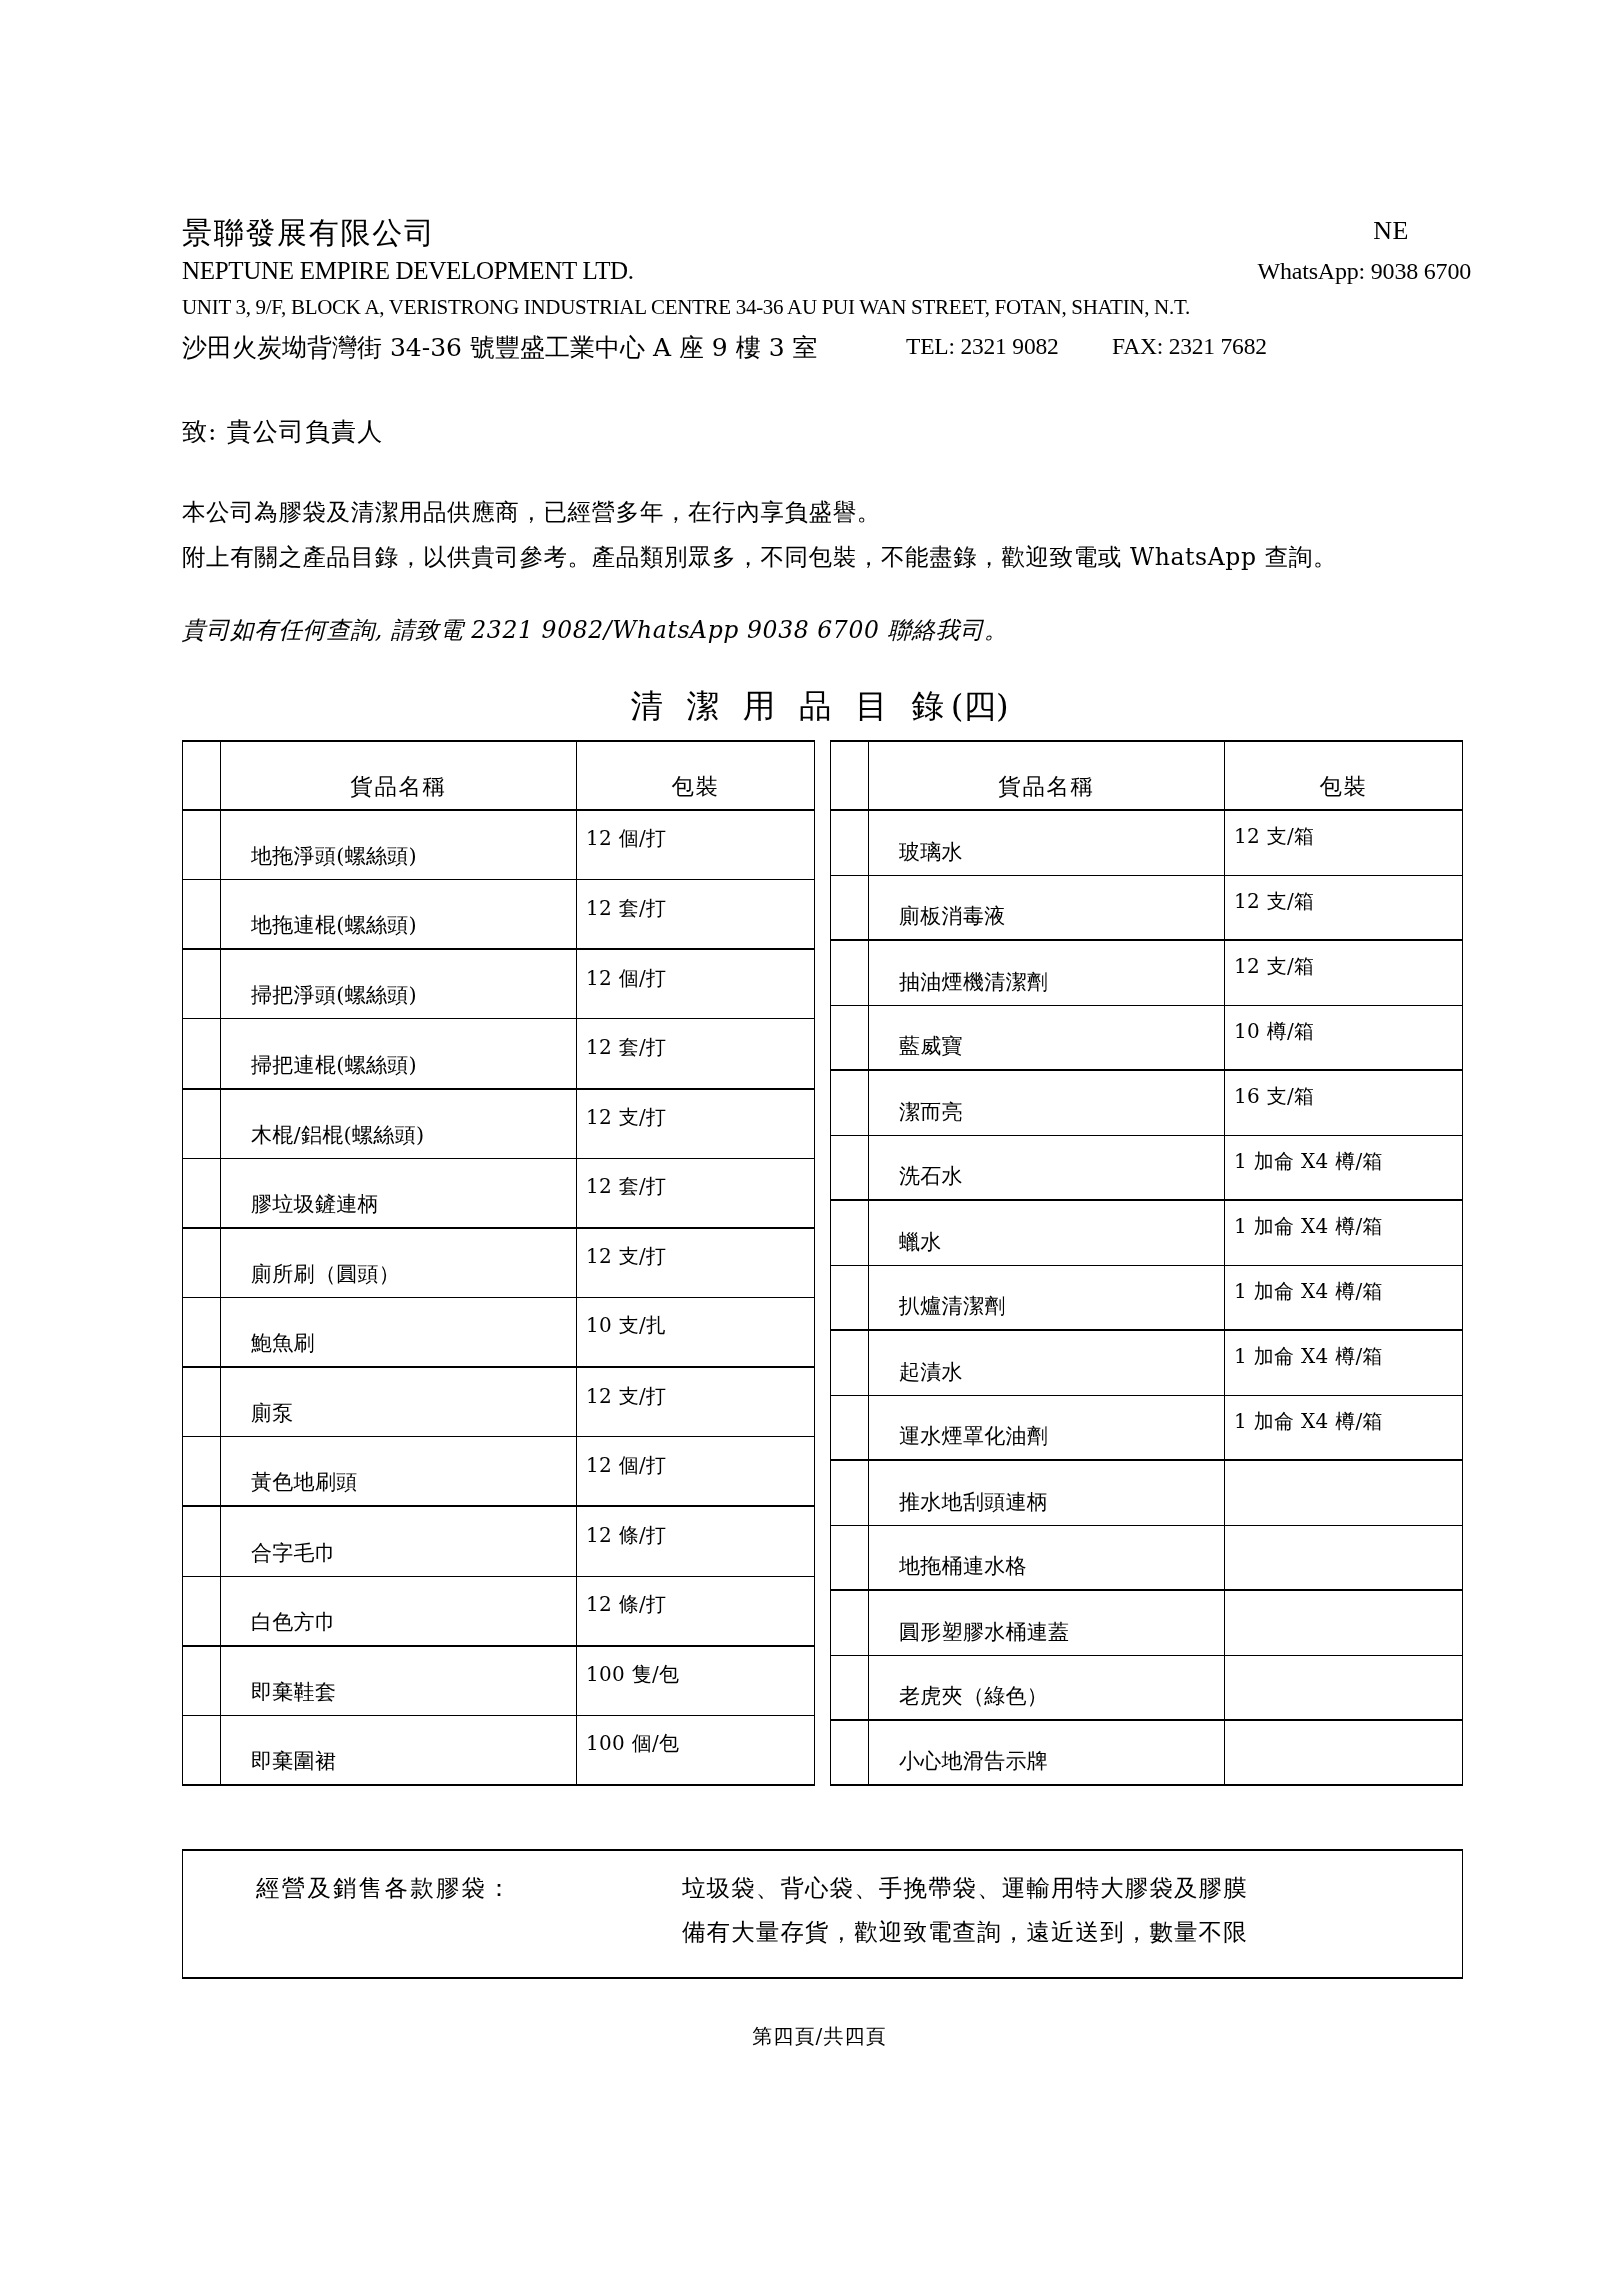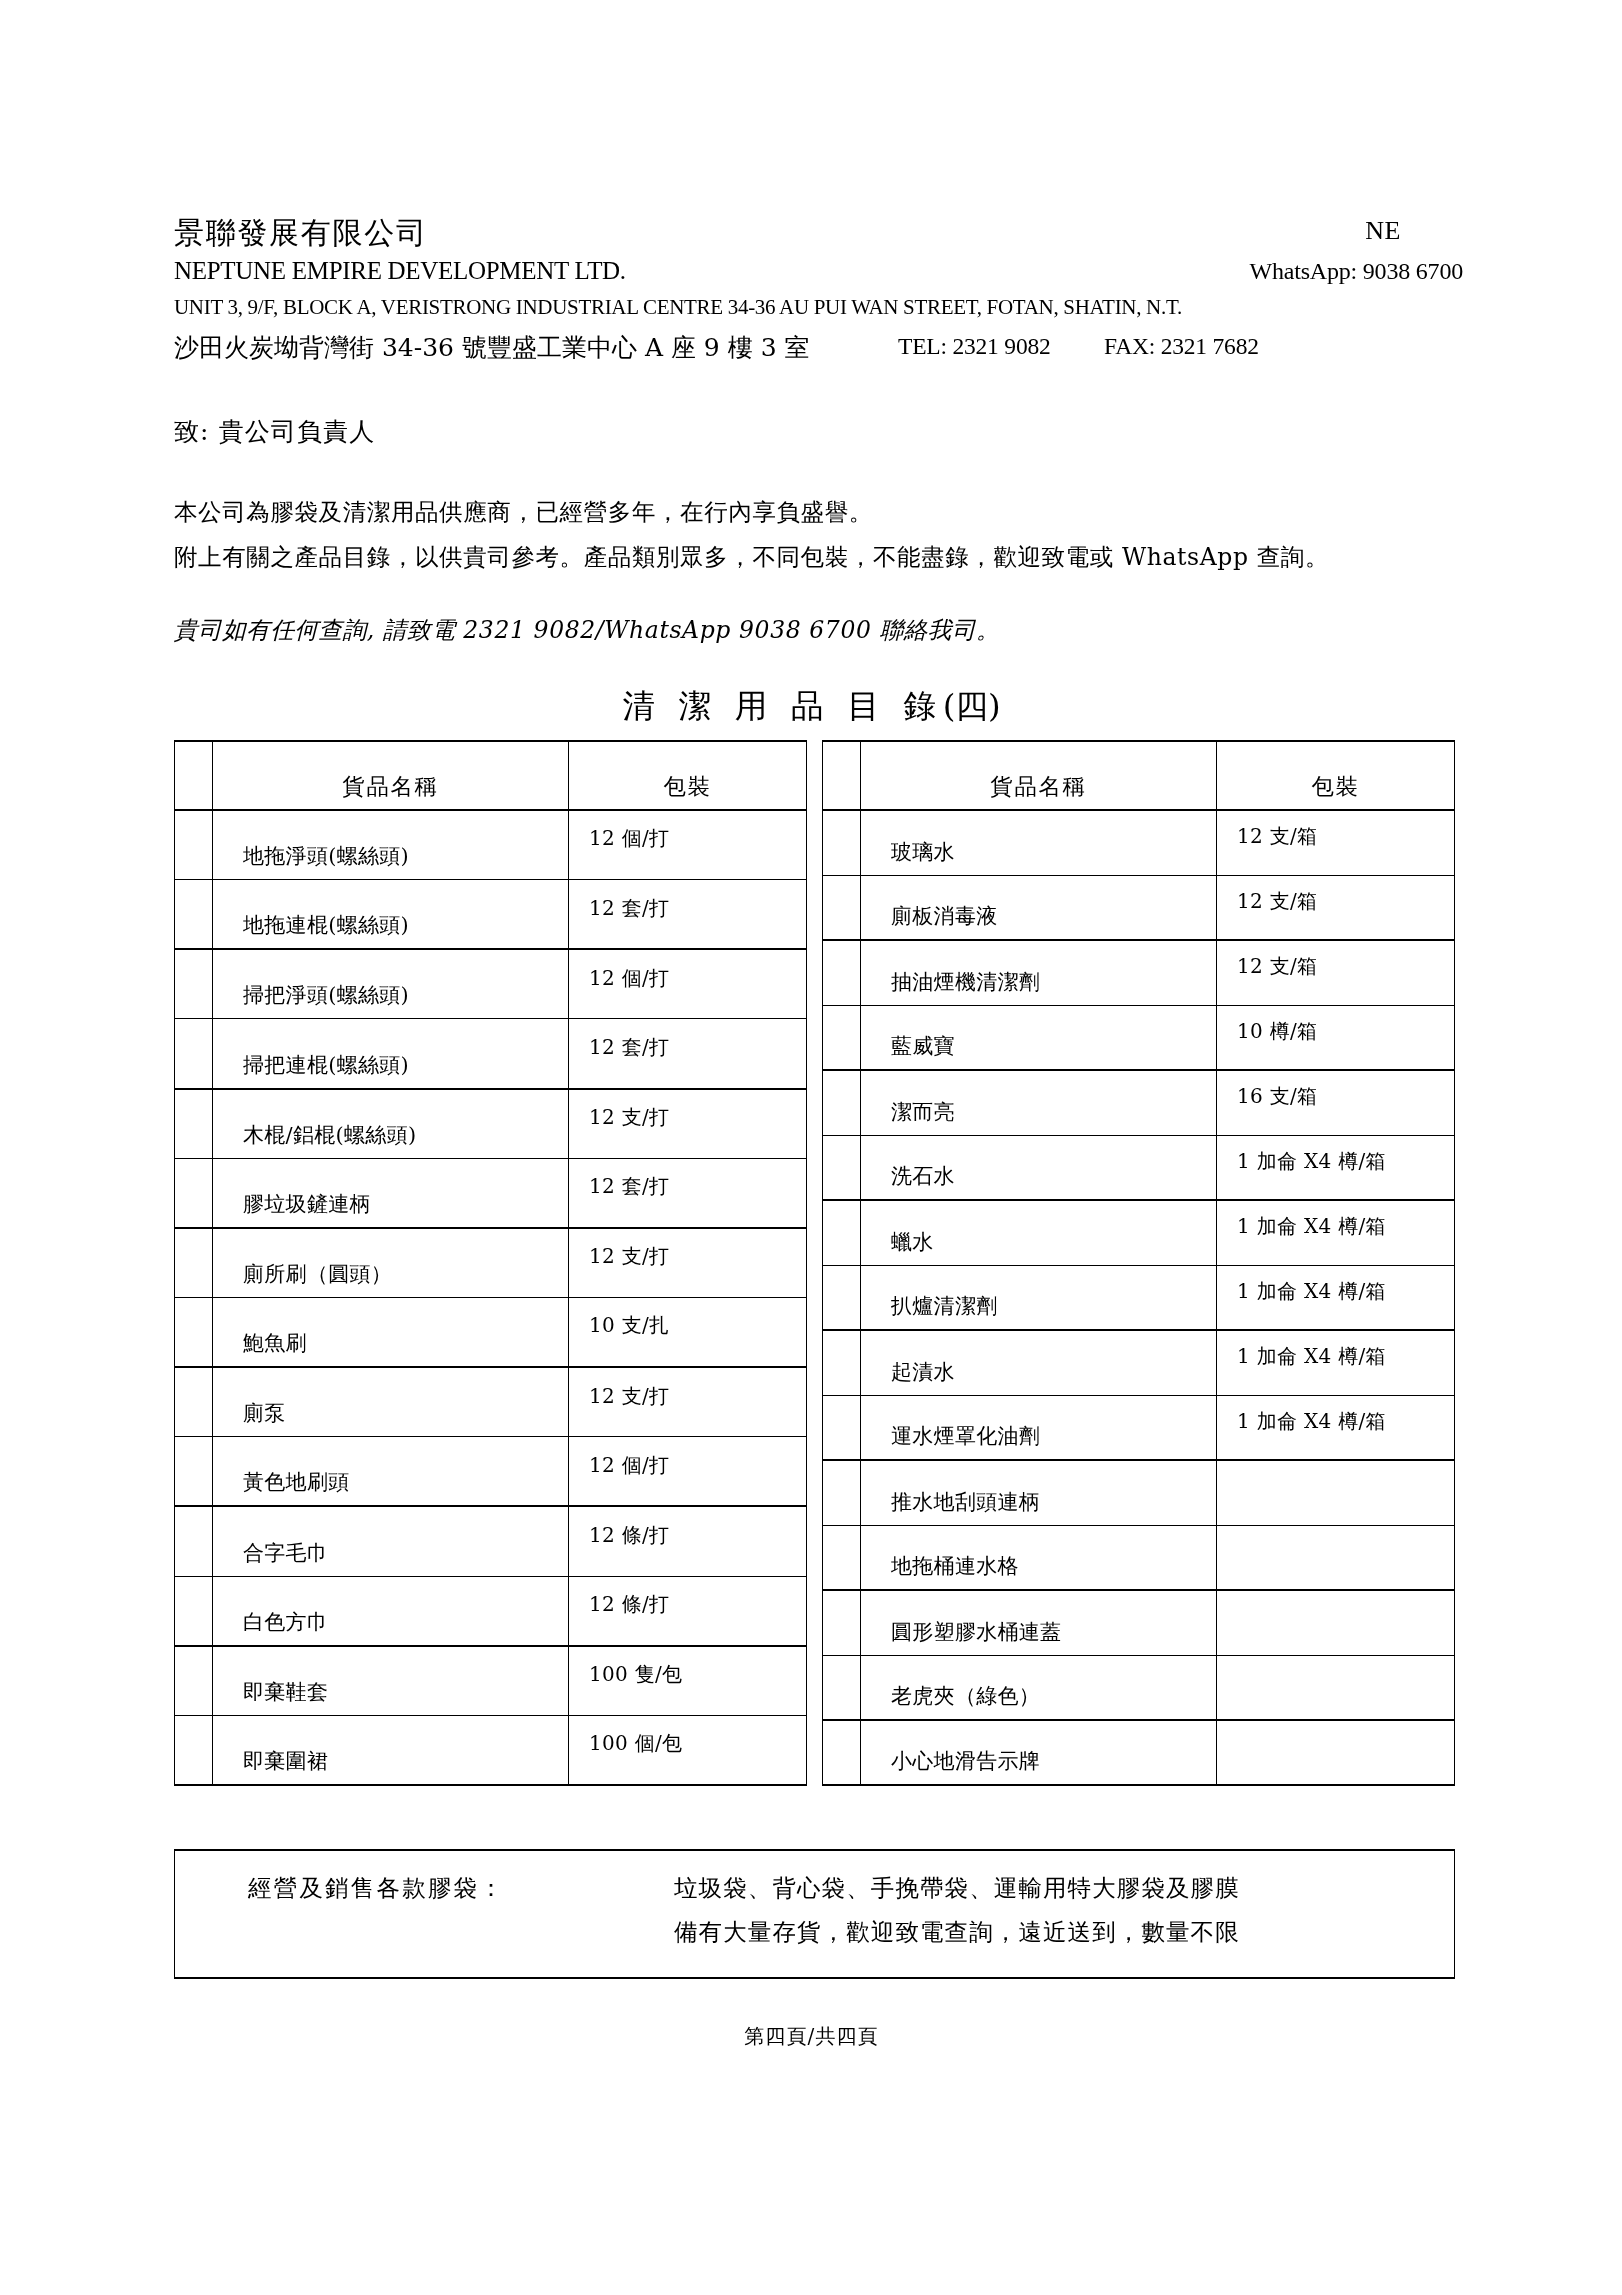--- a/index.html
+++ b/index.html
@@ -13,21 +13,21 @@
     width: 1623px;
     height: 2295px;
     position: relative;
     font-family: "Liberation Serif", "DejaVu Serif", serif;
     color: #000000;
     overflow: hidden;
   }
 
   .page {
     position: absolute;
-    left: 0; top: 0;
+    left: 8px; top: 0;
     width: 1568px;
     height: 2295px;
     padding: 0;
   }
 
   
   .letterhead {
     position: absolute;
     left: 174px;
     top: 213px;
@@ -187,21 +187,21 @@
   table.cat tbody td.idx { }
   table.cat tbody td.name {
     padding-left: 30px;
     padding-bottom: 9px;
     font-size: 21px;
     letter-spacing: 0.3px;
     font-family: "DejaVu Serif", "Liberation Serif", serif;
     white-space: nowrap;
   }
   table.cat tbody td.pack {
-    padding-left: 20px;
+    padding-left: 9px;
     padding-bottom: 12.3px;
     font-size: 20px;
     letter-spacing: 0.3px;
     font-family: "DejaVu Serif", "Liberation Serif", serif;
     white-space: nowrap;
     vertical-align: middle;
   }
   
   table.cat tbody tr:nth-child(2n) td { border-bottom: 2.2px solid #000; }
 

